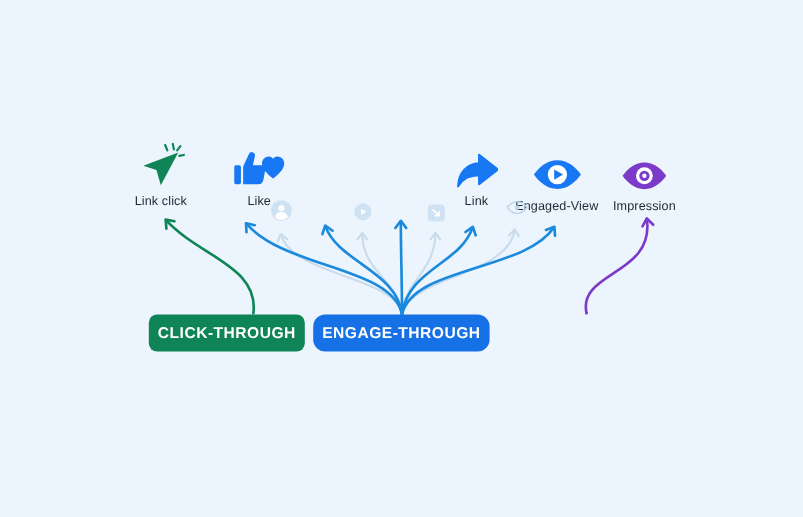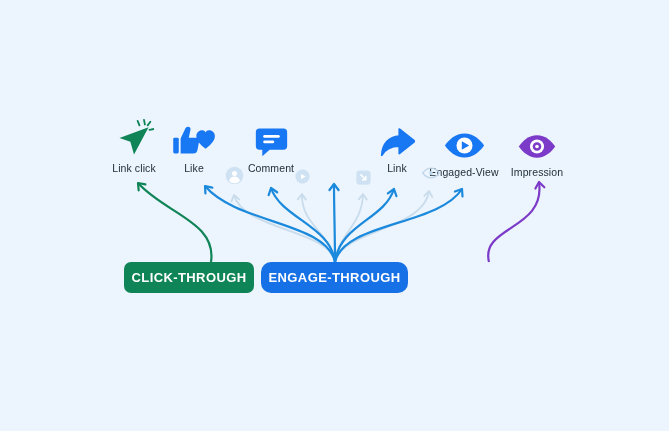--- a/index.html
+++ b/index.html
@@ -88,43 +88,33 @@
           <path d="M33,1 L34,6"></path>
             <path d="M40,3 L37,7"></path>
             <path d="M44,11 L39,12"></path>
             <path d="M26,2 L28,7"></path>
         </g>
       </svg>
     </div>
     <div class="node-label">Link click</div>
   </div>
 
-  <div class="node" style="left:144px">
+  <div class="node" style="left:166px">
     <div class="icon-box">
       <svg width="47" height="37" viewBox="0 0 50 40">
         <g fill="var(--c-blue)">
           <rect x="2" y="17" width="6" height="17" rx="1.5"></rect>
           <path d="M10,34 V19 q0,-1 0.4,-1.9 l4.8,-10.3 q1,-2.1 3.2,-1.6 q2.8,0.6 2.2,3.4 L18.8,17 h8 q3.9,0 3.2,3.7 l-1.8,9.5 Q27.5,34 23.5,34 Z"></path>
           <path d="M37,29 C30.5,23.5 27,19.8 27,15.3 C27,11.6 29.7,9 33.2,9 C35.2,9 36.4,9.9 37,11.3 C37.6,9.9 38.8,9 40.8,9 C44.3,9 47,11.6 47,15.3 C47,19.8 43.5,23.5 37,29 Z"></path>
         </g>
       </svg>
     </div>
     <div class="node-label">Like</div>
   </div>
 
-  <div class="node" style="left:221px">
-    <div class="icon-box">
-      <svg width="35" height="35" viewBox="0 0 38 38">
-        <path d="M6,5 h26 a4,4 0 0 1 4,4 v15 a4,4 0 0 1 -4,4 H17 l-8,7 v-7 H6 a4,4 0 0 1 -4,-4 V9 a4,4 0 0 1 4,-4 z" fill="var(--c-blue)"></path>
-        <rect x="10" y="12" width="18" height="3" rx="1.5" fill="#fff"></rect>
-        <rect x="10" y="18" width="12" height="3" rx="1.5" fill="#fff"></rect>
-      </svg>
-    </div>
-    <div class="node-label">Comment</div>
-  </div>
 
 
   <div class="node" style="left:347px">
     <div class="icon-box">
       <svg width="35" height="32" viewBox="0 0 40 36">
         <path d="M22,2 L40,16 22,30 V21.5 C12,21.5 6,25 2,32 C2.6,19 10,10.8 22,10.2 Z" fill="var(--c-blue)" stroke="var(--c-blue)" stroke-width="2" stroke-linejoin="round"></path>
       </svg>
     </div>
     <div class="node-label">Link</div>
   </div>

